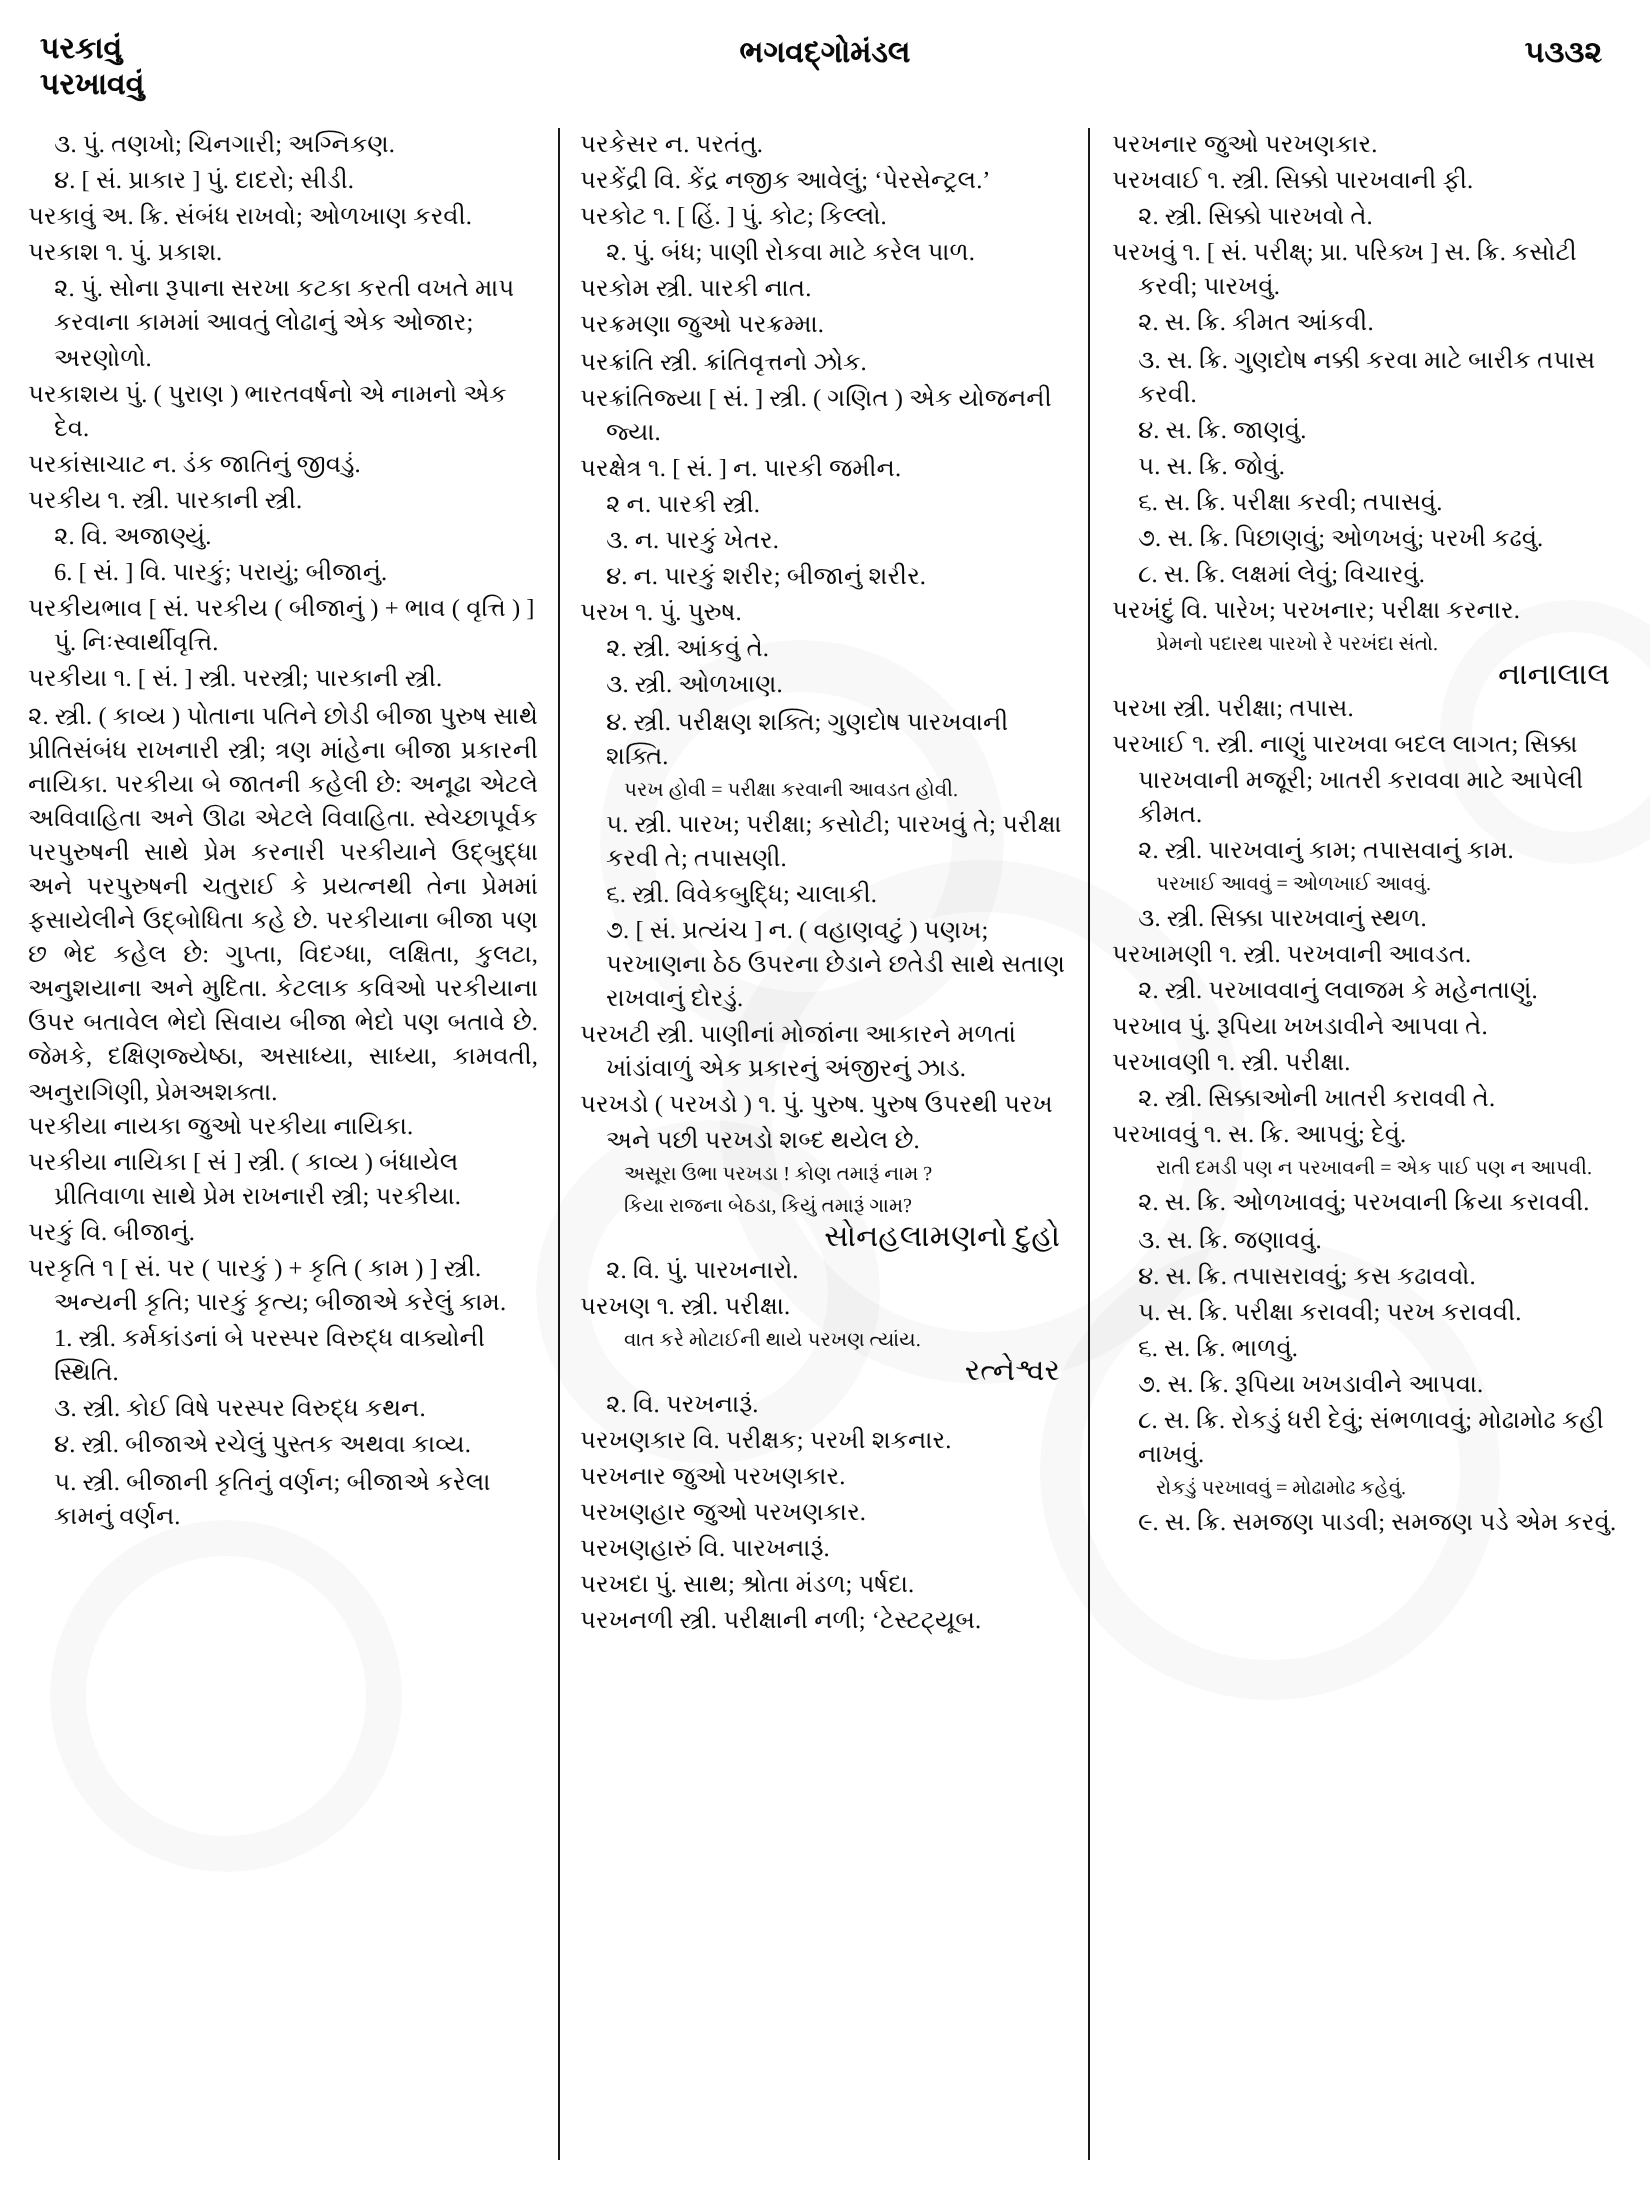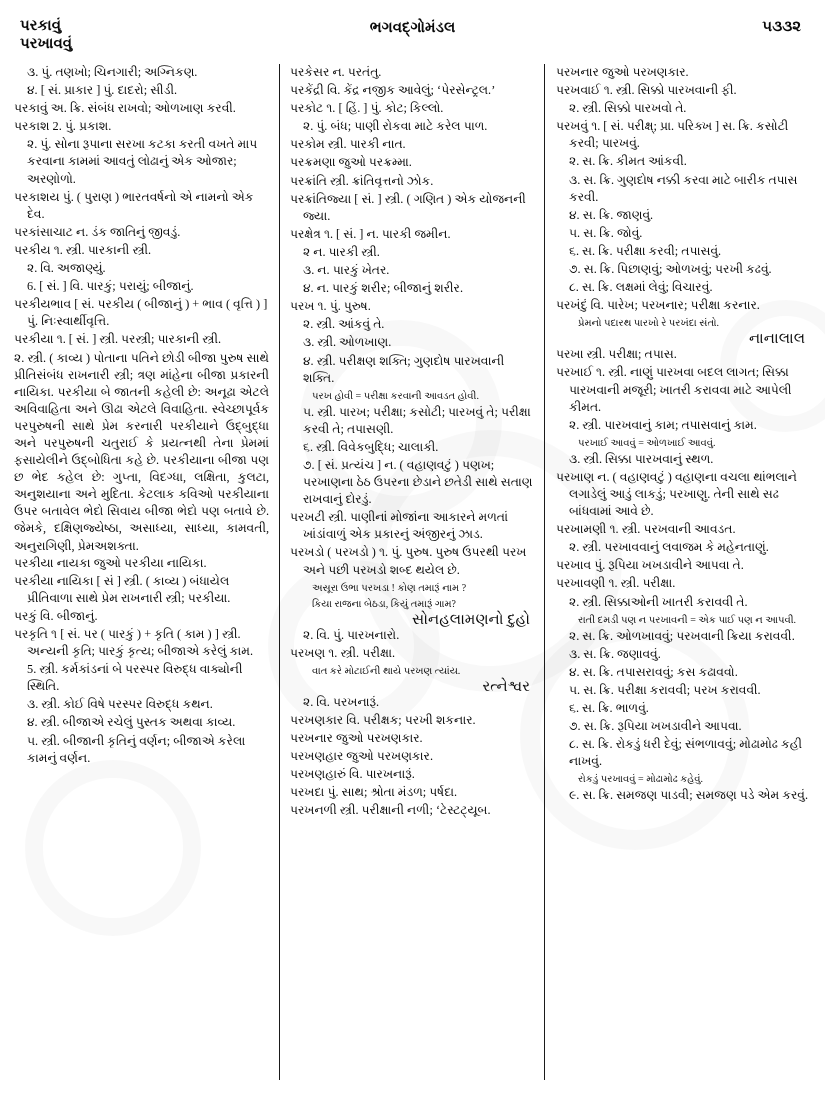--- a/index.html
+++ b/index.html
@@ -145,35 +145,35 @@
     </div>
     <div class="book-title">ભગવદ્ગોમંડલ</div>
     <div class="folio">૫૩૩૨</div>
   </div>
 
   <div class="columns">
     <div class="col c1">
         <p class="entry sense">૩. પું. તણખો; ચિનગારી; અગ્નિકણ.</p>
         <p class="entry sense">૪. [ સં. પ્રાકાર ] પું. દાદરો; સીડી.</p>
         <p class="entry hang">પરકાવું અ. ક્રિ. સંબંધ રાખવો; ઓળખાણ કરવી.</p>
-        <p class="entry hang">પરકાશ 2. પું. પ્રકાશ.</p>
+        <p class="entry hang">પરકાશ ૧. પું. પ્રકાશ.</p>
         <p class="entry sense">૨. પું. સોના રૂપાના સરખા કટકા કરતી વખતે માપ કરવાના કામમાં આવતું લોઢાનું એક ઓજાર; અરણોળો.</p>
         <p class="entry hang">પરકાશય પું. ( પુરાણ ) ભારતવર્ષનો એ નામનો એક દેવ.</p>
         <p class="entry hang">પરકાંસાચાટ ન. ડંક જાતિનું જીવડું.</p>
         <p class="entry hang">પરકીય ૧. સ્ત્રી. પારકાની સ્ત્રી.</p>
         <p class="entry sense">૨. વિ. અજાણ્યું.</p>
         <p class="entry sense">6. [ સં. ] વિ. પારકું; પરાયું; બીજાનું.</p>
         <p class="entry hang">પરકીયભાવ [ સં. પરકીય ( બીજાનું ) + ભાવ ( વૃત્તિ ) ] પું. નિઃસ્વાર્થીવૃત્તિ.</p>
         <p class="entry hang">પરકીયા ૧. [ સં. ] સ્ત્રી. પરસ્ત્રી; પારકાની સ્ત્રી.</p>
         <p class="entry body-para">૨. સ્ત્રી. ( કાવ્ય ) પોતાના પતિને છોડી બીજા પુરુષ સાથે પ્રીતિસંબંધ રાખનારી સ્ત્રી; ત્રણ માંહેના બીજા પ્રકારની નાયિકા. પરકીયા બે જાતની કહેલી છે: અનૂઢા એટલે અવિવાહિતા અને ઊઢા એટલે વિવાહિતા. સ્વેચ્છાપૂર્વક પરપુરુષની સાથે પ્રેમ કરનારી પરકીયાને ઉદ્બુદ્ધા અને પરપુરુષની ચતુરાઈ કે પ્રયત્નથી તેના પ્રેમમાં ફસાયેલીને ઉદ્બોધિતા કહે છે. પરકીયાના બીજા પણ છ ભેદ કહેલ છે: ગુપ્તા, વિદગ્ધા, લક્ષિતા, કુલટા, અનુશયાના અને મુદિતા. કેટલાક કવિઓ પરકીયાના ઉપર બતાવેલ ભેદો સિવાય બીજા ભેદો પણ બતાવે છે. જેમકે, દક્ષિણજ્યેષ્ઠા, અસાધ્યા, સાધ્યા, કામવતી, અનુરાગિણી, પ્રેમઅશક્તા.</p>
         <p class="entry hang">પરકીયા નાયકા જુઓ પરકીયા નાયિકા.</p>
         <p class="entry hang">પરકીયા નાયિકા [ સં ] સ્ત્રી. ( કાવ્ય ) બંધાયેલ પ્રીતિવાળા સાથે પ્રેમ રાખનારી સ્ત્રી; પરકીયા.</p>
         <p class="entry hang">પરકું વિ. બીજાનું.</p>
         <p class="entry hang">પરકૃતિ ૧ [ સં. પર ( પારકું ) + કૃતિ ( કામ ) ] સ્ત્રી. અન્યની કૃતિ; પારકું કૃત્ય; બીજાએ કરેલું કામ.</p>
-        <p class="entry sense">5. સ્ત્રી. કર્મકાંડનાં બે પરસ્પર વિરુદ્ધ વાક્યોની સ્થિતિ.</p>
+        <p class="entry sense">1. સ્ત્રી. કર્મકાંડનાં બે પરસ્પર વિરુદ્ધ વાક્યોની સ્થિતિ.</p>
         <p class="entry sense">૩. સ્ત્રી. કોઈ વિષે પરસ્પર વિરુદ્ધ કથન.</p>
         <p class="entry sense">૪. સ્ત્રી. બીજાએ રચેલું પુસ્તક અથવા કાવ્ય.</p>
         <p class="entry sense">૫. સ્ત્રી. બીજાની કૃતિનું વર્ણન; બીજાએ કરેલા કામનું વર્ણન.</p>
       </div>
     <div class="col c2">
         <p class="entry hang">પરકેસર ન. પરતંતુ.</p>
         <p class="entry hang">પરકેંદ્રી વિ. કેંદ્ર નજીક આવેલું; ‘પેરસેન્ટ્રલ.’</p>
         <p class="entry hang">પરકોટ ૧. [ હિં. ] પું. કોટ; કિલ્લો.</p>
         <p class="entry sense">૨. પું. બંધ; પાણી રોકવા માટે કરેલ પાળ.</p>
         <p class="entry hang">પરકોમ સ્ત્રી. પારકી નાત.</p>
@@ -222,26 +222,26 @@
         <p class="entry sense">૭. સ. ક્રિ. પિછાણવું; ઓળખવું; પરખી કઢવું.</p>
         <p class="entry sense">૮. સ. ક્રિ. લક્ષમાં લેવું; વિચારવું.</p>
         <p class="entry hang">પરખંદું વિ. પારેખ; પરખનાર; પરીક્ષા કરનાર.</p>
         <p class="quote">પ્રેમનો પદારથ પારખો રે પરખંદા સંતો.</p>
         <p class="attrib">નાનાલાલ</p>
         <p class="entry hang">પરખા સ્ત્રી. પરીક્ષા; તપાસ.</p>
         <p class="entry hang">પરખાઈ ૧. સ્ત્રી. નાણું પારખવા બદલ લાગત; સિક્કા પારખવાની મજૂરી; ખાતરી કરાવવા માટે આપેલી કીમત.</p>
         <p class="entry sense">૨. સ્ત્રી. પારખવાનું કામ; તપાસવાનું કામ.</p>
         <p class="quote">પરખાઈ આવવું = ઓળખાઈ આવવું.</p>
         <p class="entry sense">૩. સ્ત્રી. સિક્કા પારખવાનું સ્થળ.</p>
-        <p class="entry hang">પરખાણ ન. ( વહાણવટું ) વહાણના વચલા થાંભલાને લગાડેલું આડું લાકડું; પરખાણુ. તેની સાથે સઢ બાંધવામાં આવે છે.</p>
         <p class="entry hang">પરખામણી ૧. સ્ત્રી. પરખવાની આવડત.</p>
         <p class="entry sense">૨. સ્ત્રી. પરખાવવાનું લવાજમ કે મહેનતાણું.</p>
         <p class="entry hang">પરખાવ પું. રૂપિયા ખખડાવીને આપવા તે.</p>
         <p class="entry hang">પરખાવણી ૧. સ્ત્રી. પરીક્ષા.</p>
         <p class="entry sense">૨. સ્ત્રી. સિક્કાઓની ખાતરી કરાવવી તે.</p>
+        <p class="entry hang">પરખાવવું ૧. સ. ક્રિ. આપવું; દેવું.</p>
         <p class="quote">રાતી દમડી પણ ન પરખાવની = એક પાઈ પણ ન આપવી.</p>
         <p class="entry sense">૨. સ. ક્રિ. ઓળખાવવું; પરખવાની ક્રિયા કરાવવી.</p>
         <p class="entry sense">૩. સ. ક્રિ. જણાવવું.</p>
         <p class="entry sense">૪. સ. ક્રિ. તપાસરાવવું; કસ કઢાવવો.</p>
         <p class="entry sense">૫. સ. ક્રિ. પરીક્ષા કરાવવી; પરખ કરાવવી.</p>
         <p class="entry sense">૬. સ. ક્રિ. ભાળવું.</p>
         <p class="entry sense">૭. સ. ક્રિ. રૂપિયા ખખડાવીને આપવા.</p>
         <p class="entry sense">૮. સ. ક્રિ. રોકડું ધરી દેવું; સંભળાવવું; મોઢામોઢ કહી નાખવું.</p>
         <p class="quote">રોકડું પરખાવવું = મોઢામોઢ કહેવું.</p>
         <p class="entry sense">૯. સ. ક્રિ. સમજણ પાડવી; સમજણ પડે એમ કરવું.</p>

